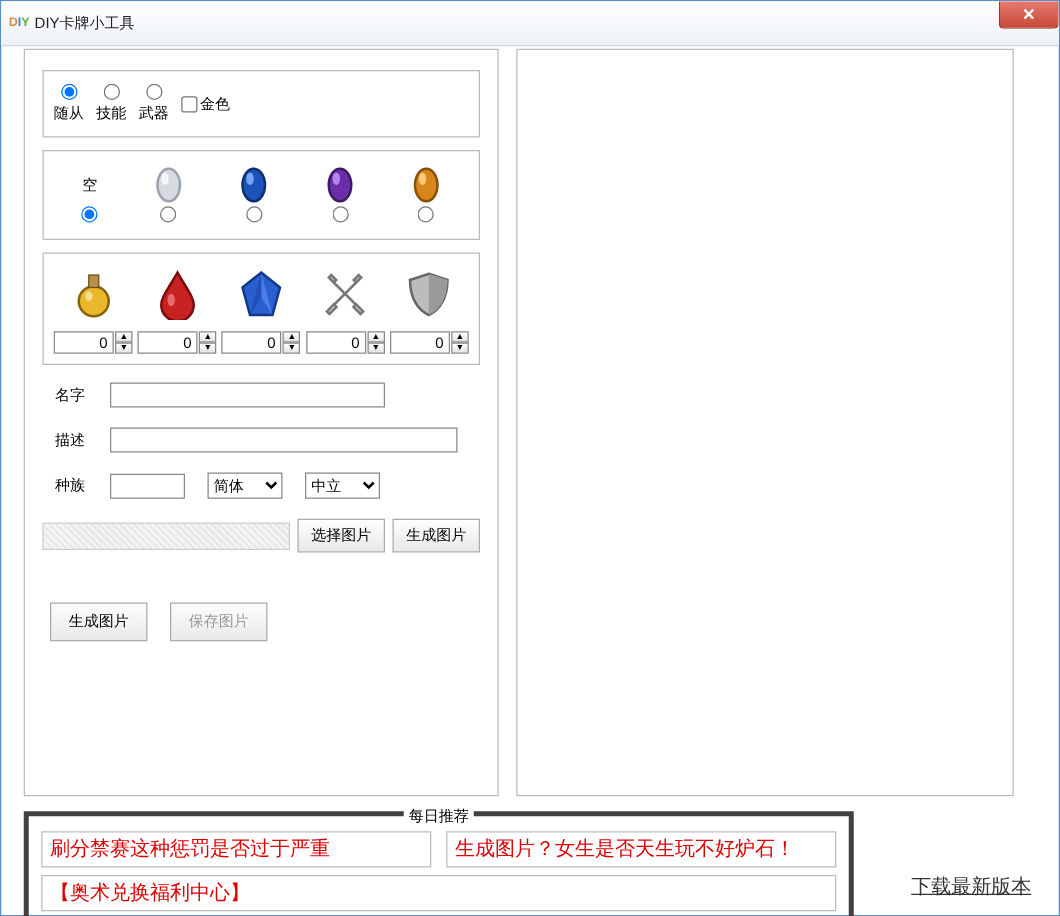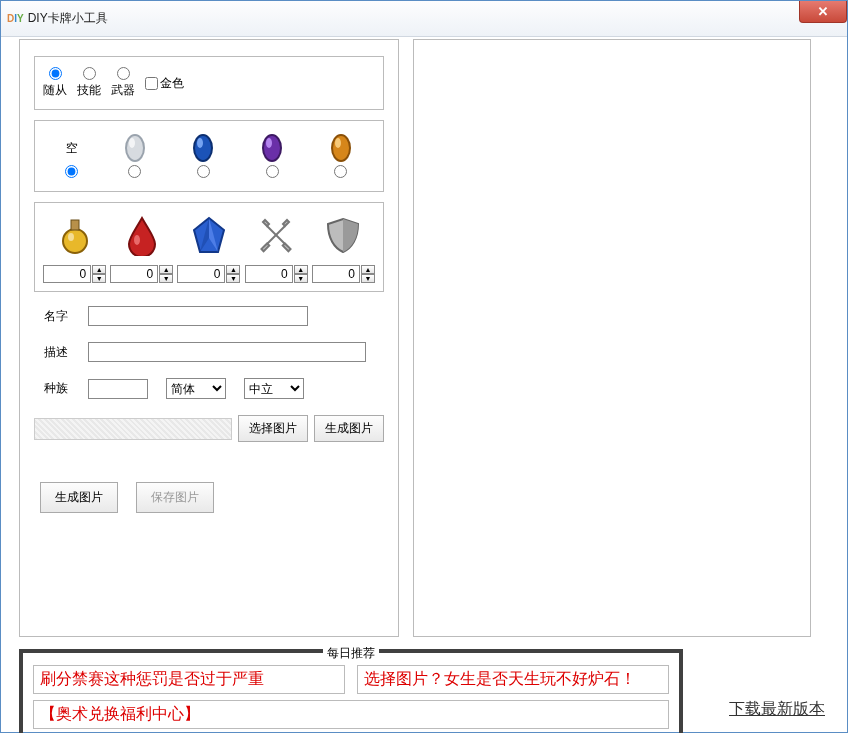--- a/index.html
+++ b/index.html
@@ -254,21 +254,21 @@
       </div>
 
     </div>
 
     <div class="preview"></div>
 
     <div class="recommend">
       <div class="recommend-legend">每日推荐</div>
       <div class="recrow">
         <div class="recbox red">刷分禁赛这种惩罚是否过于严重</div>
-        <div class="recbox red">选择图片？女生是否天生玩不好炉石！</div>
+        <div class="recbox red">生成图片？女生是否天生玩不好炉石！</div>
       </div>
       <div class="recrow" style="margin-bottom:0">
         <div class="recbox red">【奥术兑换福利中心】</div>
       </div>
     </div>
 
     <a class="download">下载最新版本</a>
 
   </div>
 </div>

